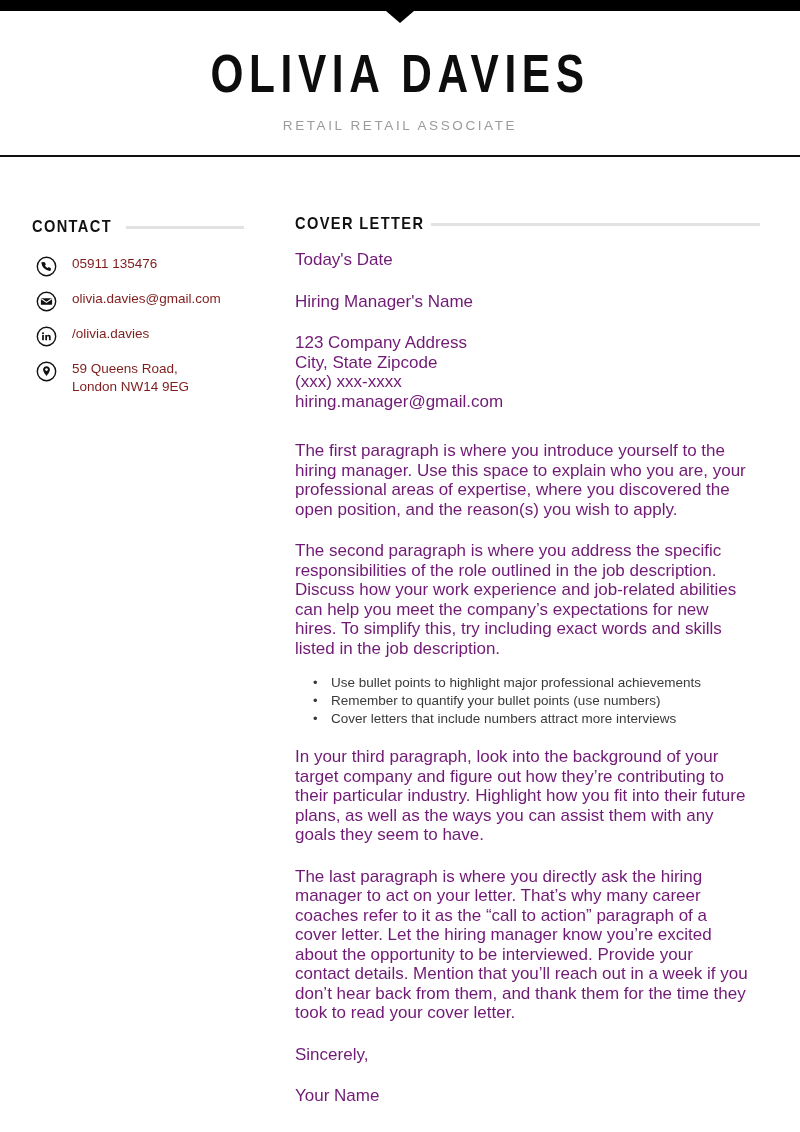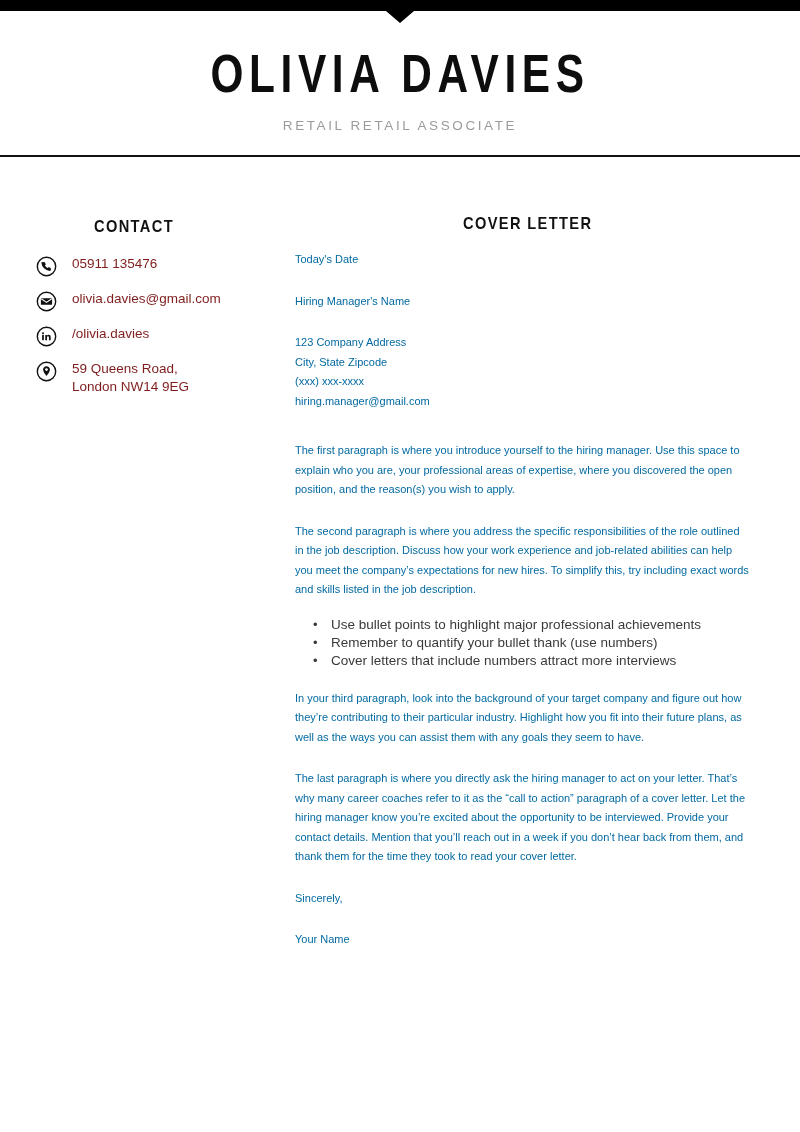--- a/index.html
+++ b/index.html
@@ -71,21 +71,20 @@
     width: 800px;
     height: 1.5px;
     background: #111111;
   }
 
   
   .sec-head {
     position: absolute;
     display: flex;
     align-items: center;
-    flex-direction: column;
   }
   .sec-head .sec-title {
     font-family: "Liberation Sans", sans-serif;
     font-weight: 700;
     font-size: 17px;
     line-height: 18px;
     letter-spacing: 1.6px;
     color: #111111;
     transform: scaleX(0.86);
     transform-origin: left center;
@@ -133,23 +132,23 @@
 
   
   .letter {
     position: absolute;
     top: 250px;
     left: 295px;
     width: 455px;
   }
   .letter p {
     margin: 0 0 22px 0;
-    font-size: 11px;
+    font-size: 17px;
     line-height: 19.5px;
-    color: #0369a1;
+    color: #701a75;
     font-weight: 400;
   }
   .letter .addr {
     margin-bottom: 30px;
   }
   .letter .addr span { display: block; }
   .salutation {
     margin: 0 0 19px 0;
     font-size: 13.5px;
     line-height: 19.5px;
@@ -264,21 +263,21 @@
     <span>hiring.manager@gmail.com</span>
   </p>
 
 
   <p>The first paragraph is where you introduce yourself to the hiring manager. Use this space to explain who you are, your professional areas of expertise, where you discovered the open position, and the reason(s) you wish to apply.</p>
 
   <p class="tight">The second paragraph is where you address the specific responsibilities of the role outlined in the job description. Discuss how your work experience and job-related abilities can help you meet the company’s expectations for new hires. To simplify this, try including exact words and skills listed in the job description.</p>
 
   <ul>
     <li>Use bullet points to highlight major professional achievements</li>
-    <li>Remember to quantify your bullet thank (use numbers)</li>
+    <li>Remember to quantify your bullet points (use numbers)</li>
     <li>Cover letters that include numbers attract more interviews</li>
   </ul>
 
   <p>In your third paragraph, look into the background of your target company and figure out how they’re contributing to their particular industry. Highlight how you fit into their future plans, as well as the ways you can assist them with any goals they seem to have.</p>
 
   <p>The last paragraph is where you directly ask the hiring manager to act on your letter. That’s why many career coaches refer to it as the “call to action” paragraph of a cover letter. Let the hiring manager know you’re excited about the opportunity to be interviewed. Provide your contact details. Mention that you’ll reach out in a week if you don’t hear back from them, and thank them for the time they took to read your cover letter.</p>
 
   <p>Sincerely,</p>
 
   <p>Your Name</p>

